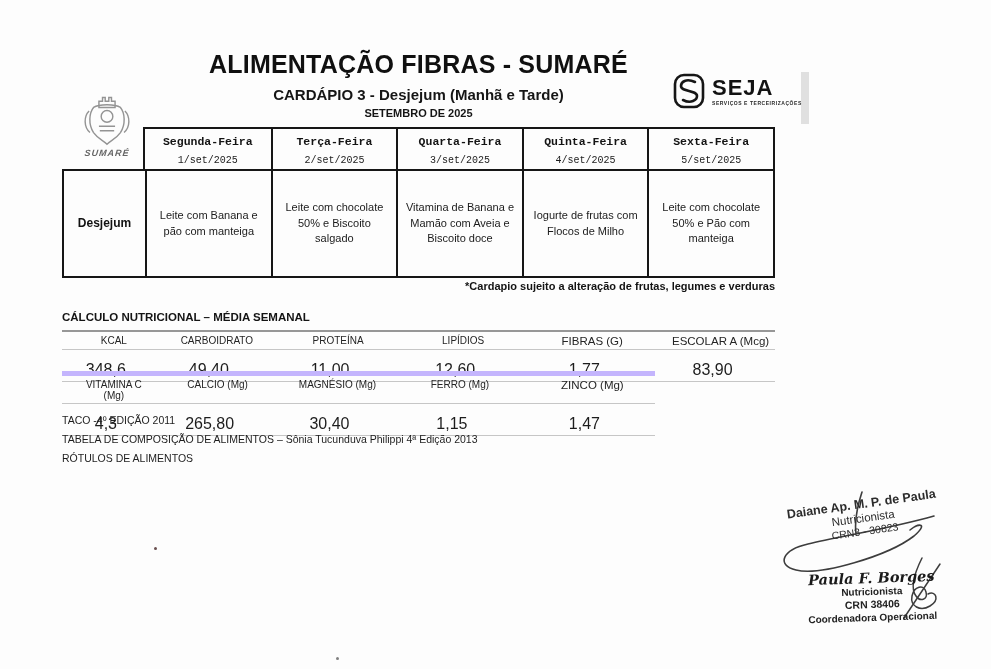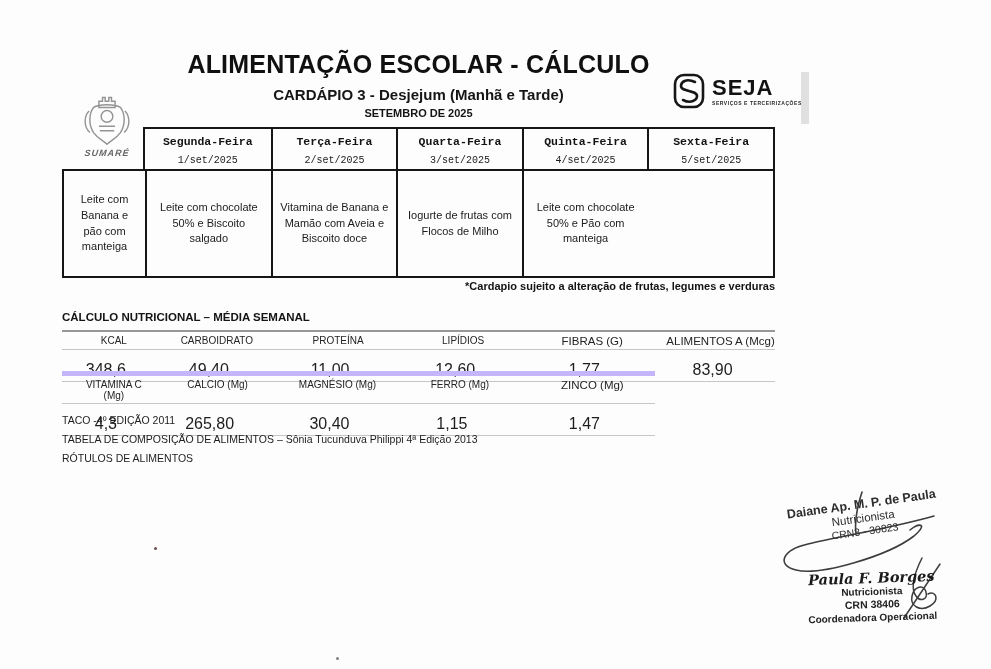--- a/index.html
+++ b/index.html
@@ -76,21 +76,21 @@
   .speck{position:absolute;border-radius:50%;}
   .speck-a{left:154px;top:547px;width:3px;height:3px;background:#6a5050;}
   .speck-b{left:336px;top:657px;width:3px;height:3px;background:#808080;}
 </style>
 </head>
 <body>
 
 <div class="page">
 
   <div class="doc-header">
-    <div class="doc-title">ALIMENTAÇÃO ESCOLAR - CÁLCULO</div>
+    <div class="doc-title">ALIMENTAÇÃO FIBRAS - SUMARÉ</div>
     <div class="doc-subtitle">CARDÁPIO 3  -  Desjejum  (Manhã e Tarde)</div>
     <div class="doc-month">SETEMBRO DE 2025</div>
   </div>
 
   <div class="crest">
     <svg width="54" height="52" viewBox="0 0 60 58">
       <g fill="none" stroke="#7a7a7a" stroke-width="1.6">
         <path d="M21,8 h4 v-4 h3 v4 h4 v-4 h3 v4 h4 v7 h-18 z"></path>
         <path d="M15,15 C10,21 9,34 15,43 C20,50 26,52 30,56 C34,52 40,50 45,43 C51,34 50,21 45,15 C39,11 21,11 15,15 z"></path>
         <circle cx="30" cy="25" r="6.5"></circle>
@@ -133,39 +133,40 @@
       <span class="day-label">Quinta-Feira</span>
       <span class="day-date">4/set/2025</span>
     </div>
     <div class="menu-head-cell">
       <span class="day-label">Sexta-Feira</span>
       <span class="day-date">5/set/2025</span>
     </div>
   </div>
 
   <div class="menu-body">
+    <div class="menu-body-cell row-label">Desjejum</div>
     <div class="menu-body-cell">Leite com Banana e pão com manteiga</div>
     <div class="menu-body-cell">Leite com chocolate 50% e Biscoito salgado</div>
     <div class="menu-body-cell">Vitamina de Banana e Mamão com Aveia e Biscoito doce</div>
     <div class="menu-body-cell">Iogurte de frutas com Flocos de Milho</div>
     <div class="menu-body-cell">Leite com chocolate 50% e Pão com manteiga</div>
   </div>
 
   <div class="menu-footnote">*Cardapio sujeito a alteração de frutas, legumes e verduras</div>
 
   <div class="nutri-title">CÁLCULO NUTRICIONAL – MÉDIA SEMANAL</div>
 
   <div class="nutri-t1">
     <div class="n-row n-head">
       <div class="n-cell">KCAL</div>
       <div class="n-cell">CARBOIDRATO</div>
       <div class="n-cell">PROTEÍNA</div>
       <div class="n-cell">LIPÍDIOS</div>
       <div class="n-cell">FIBRAS (G)</div>
-      <div class="n-cell">ALIMENTOS A (Mcg)</div>
+      <div class="n-cell">ESCOLAR A (Mcg)</div>
     </div>
     <div class="n-row n-val">
       <div class="n-cell">348,6</div>
       <div class="n-cell">49,40</div>
       <div class="n-cell">11,00</div>
       <div class="n-cell">12,60</div>
       <div class="n-cell">1,77</div>
       <div class="n-cell">83,90</div>
     </div>
   </div>

